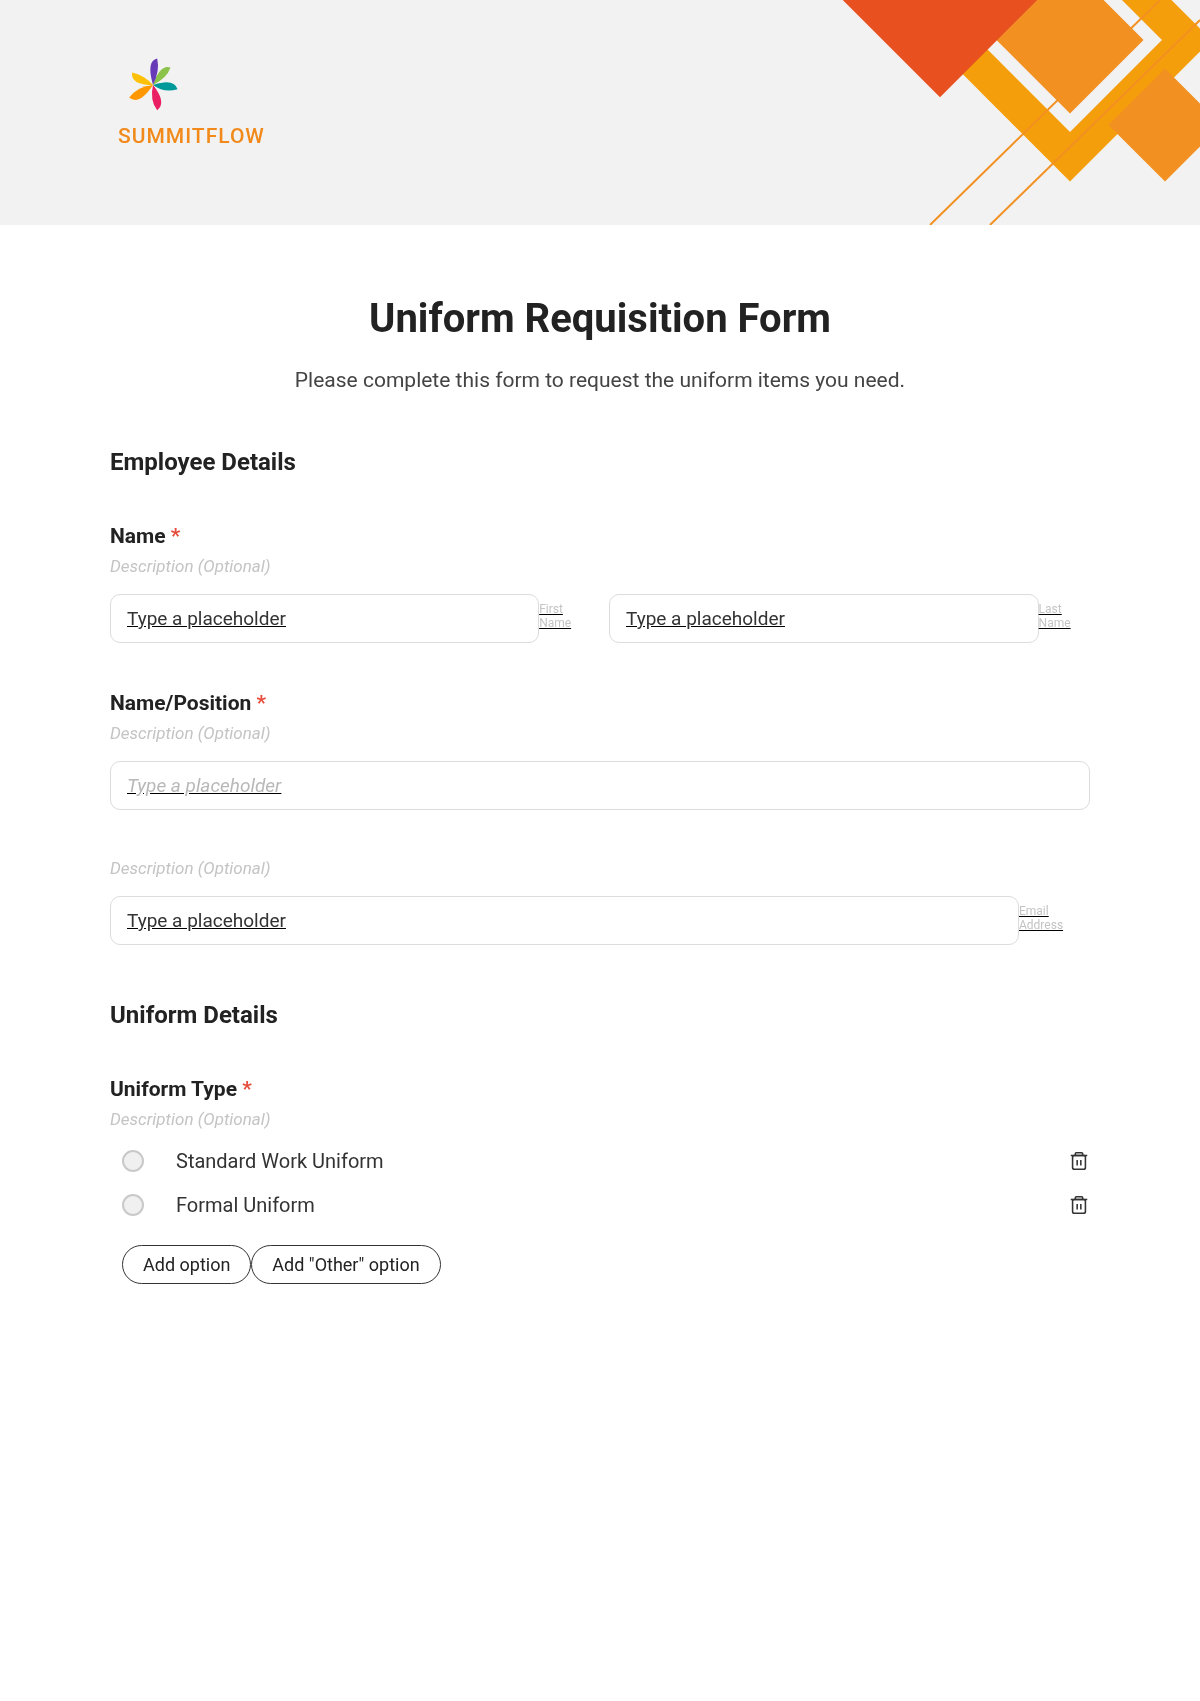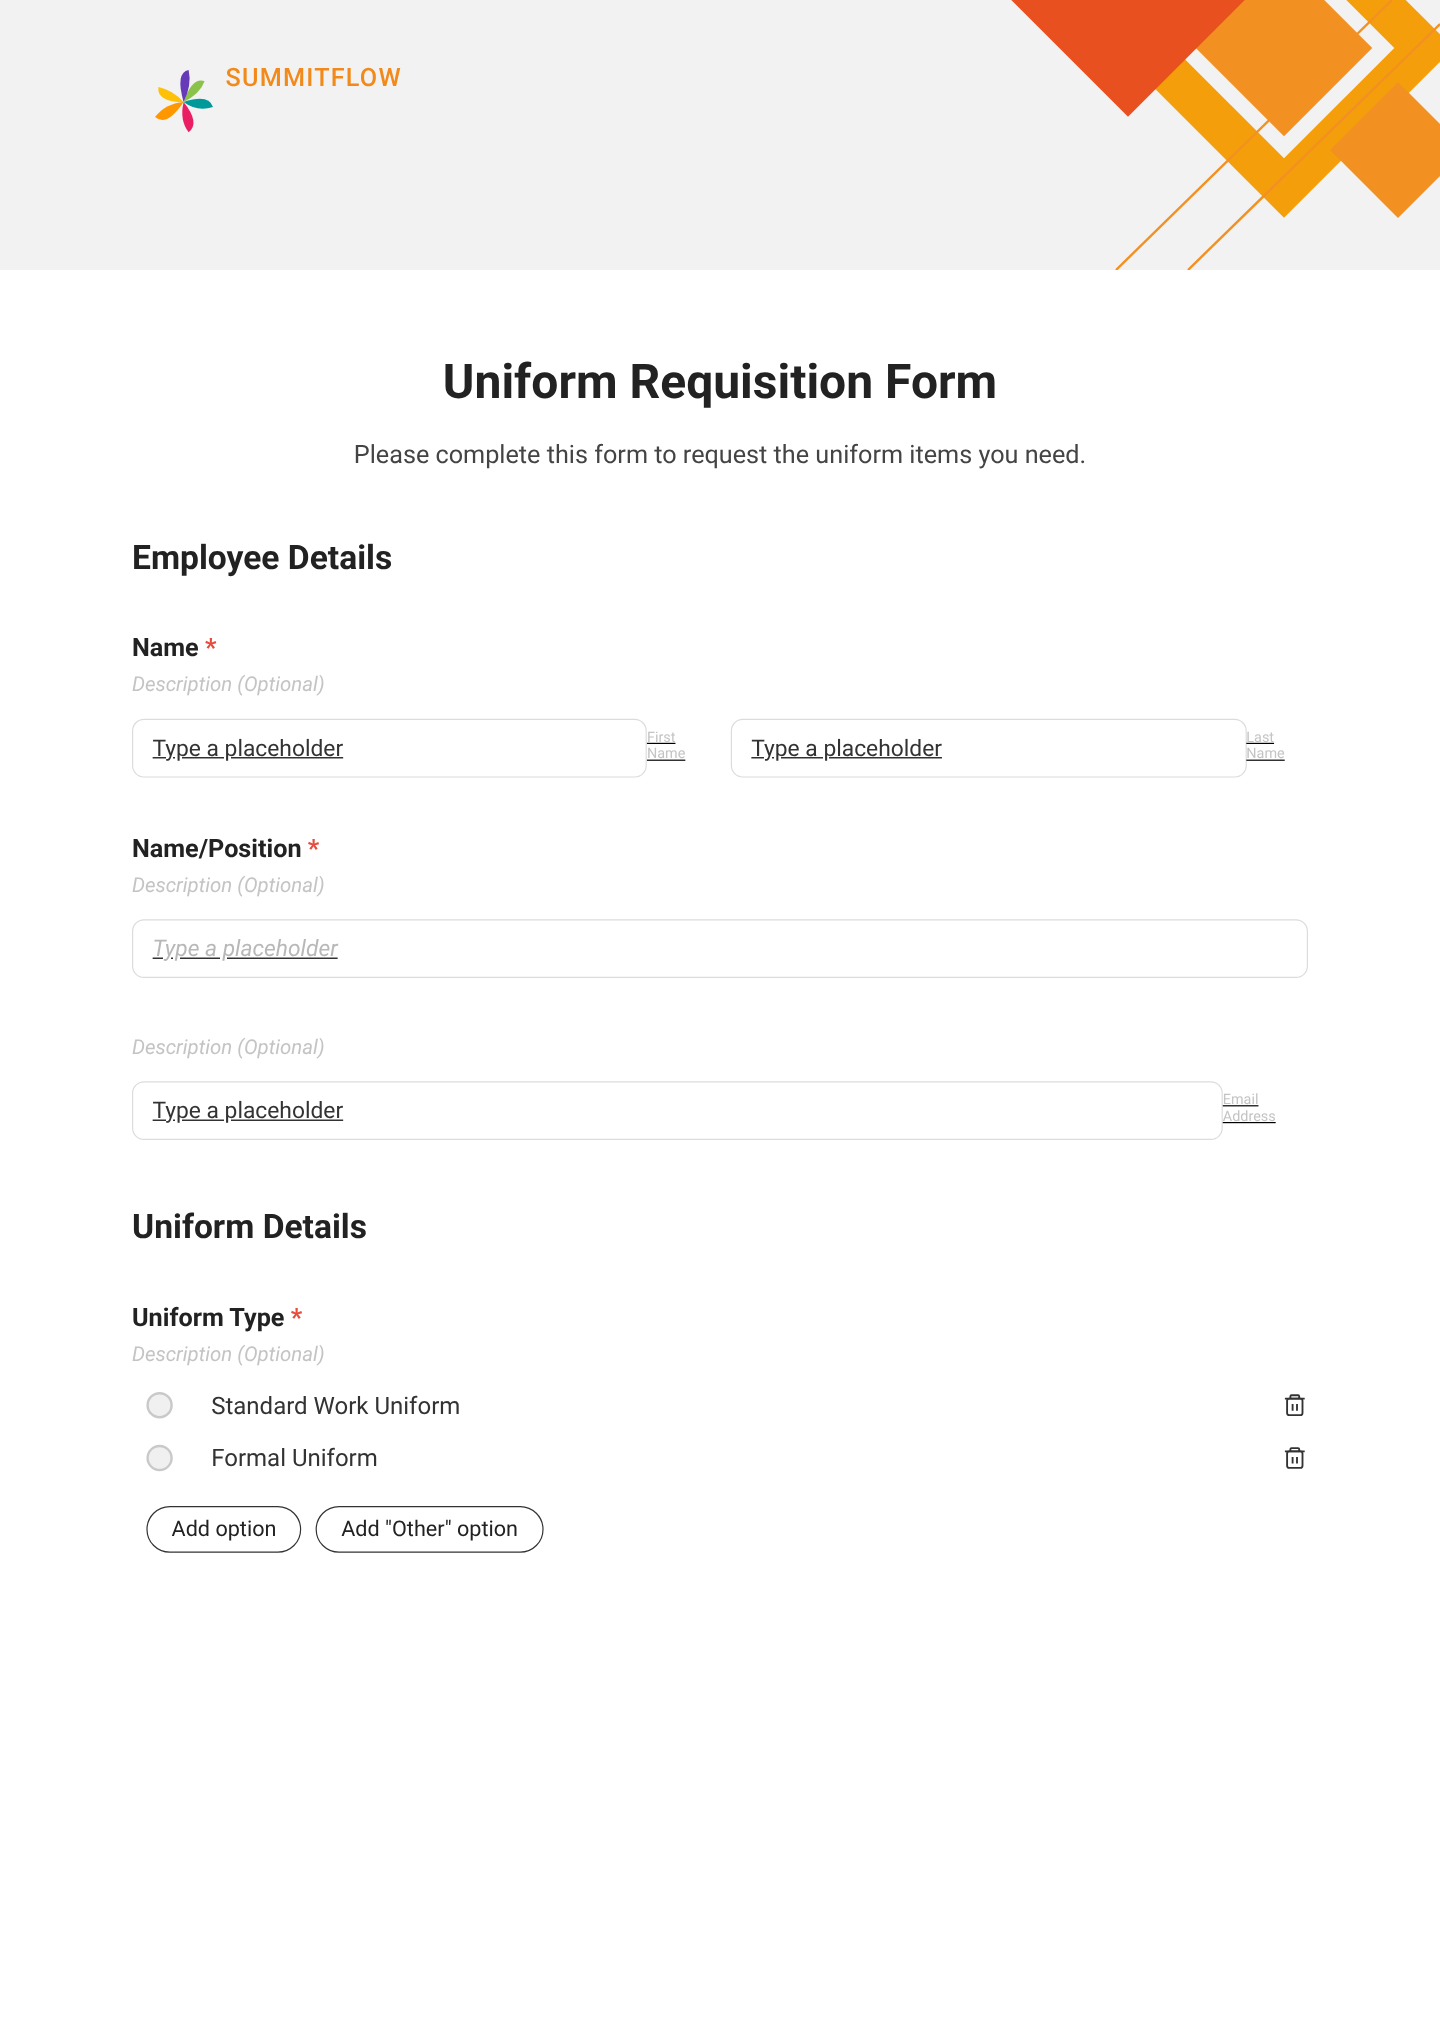--- a/index.html
+++ b/index.html
@@ -14,21 +14,21 @@
     }
     .header-area {
       background: #f2f2f2;
       position: relative;
       height: 225px;
       overflow: hidden;
       padding: 50px 0 0 118px;
     }
     .logo-wrap {
       display: flex;
-      flex-direction: row;
+      flex-direction: column;
       align-items: flex-start;
     }
     .logo-svg {
       width: 70px;
       height: 70px;
     }
     .company-name {
       color: #f18a1b;
       font-size: 21px;
       font-weight: 500;
@@ -56,21 +56,21 @@
       text-align: center;
       color: #222;
     }
     .form-subtitle {
       text-align: center;
       font-size: 21px;
       color: #444;
       margin-top: 26px;
     }
     .section-title {
-      font-size: 28px;
+      font-size: 24px;
       font-weight: 700;
       color: #222;
       margin-top: 56px;
     }
     .field-group {
       margin-top: 48px;
     }
     .field-label {
       font-size: 21px;
       font-weight: 700;
@@ -140,21 +140,21 @@
     .trash-icon {
       width: 22px;
       height: 22px;
       stroke: #333;
       stroke-width: 1.7;
       fill: none;
       cursor: pointer;
     }
     .pill-row {
       display: flex;
-      gap: 12px;
+      gap: 0;
       margin-top: 28px;
       padding-left: 12px;
     }
     .pill-btn {
       border: 1.5px solid #333;
       background: #fff;
       border-radius: 24px;
       padding: 8px 20px;
       font-size: 18px;
       color: #222;

